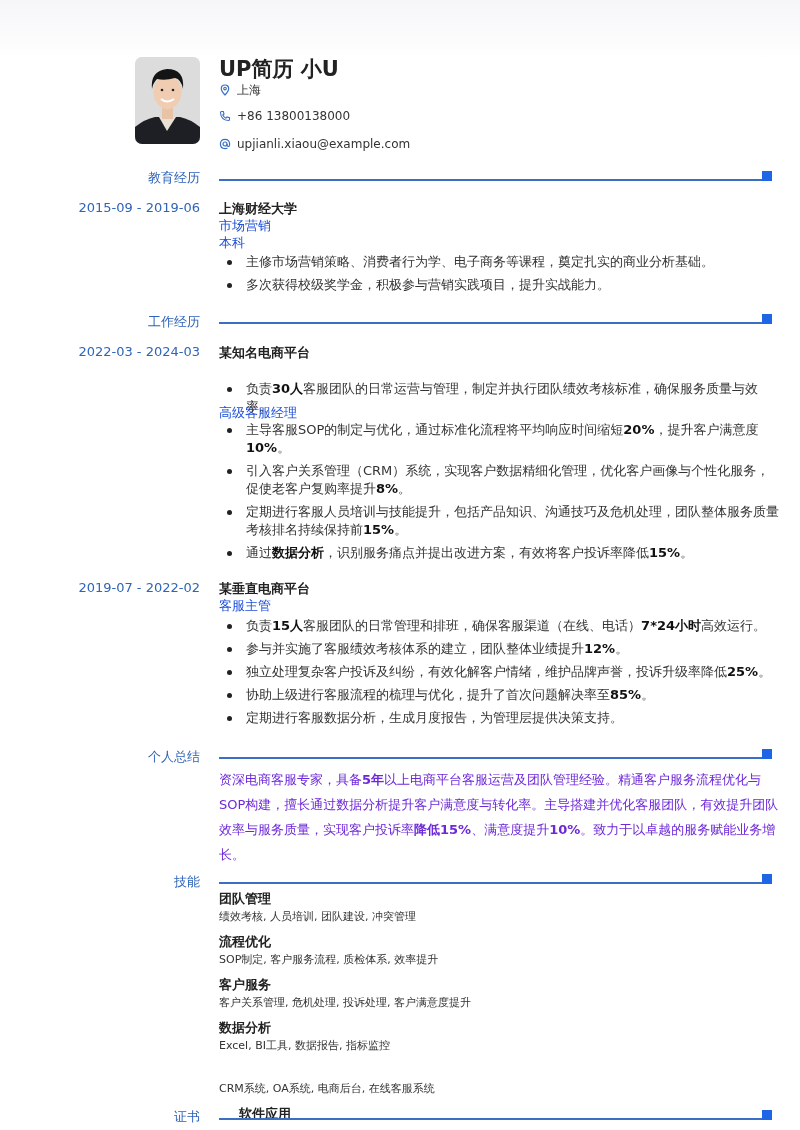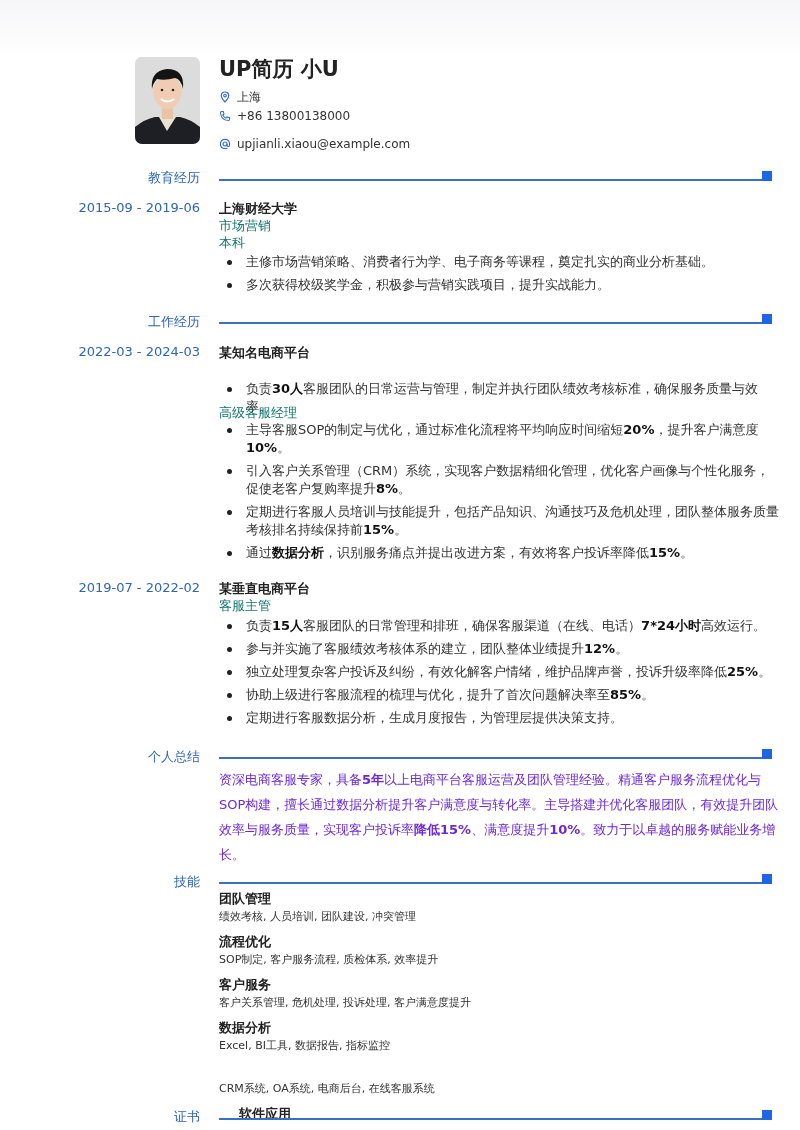--- a/index.html
+++ b/index.html
@@ -32,21 +32,21 @@
   .section-line {
     position: absolute; left: 219px; width: 548px; height: 2px; background: #3a6fc4;
   }
   .section-square {
     position: absolute; left: 762px; width: 10px; height: 10px; background: #1f66e6;
   }
   .date {
     position: absolute; right: 600px; font-size: 13px; color: #2f64b8; white-space: nowrap;
   }
   .org { position: absolute; left: 219px; font-size: 13px; font-weight: bold; color: #222; }
-  .sub { position: absolute; left: 219px; font-size: 13px; color: #0f766e; }
+  .sub { position: absolute; left: 219px; font-size: 13px; color: #1d4ed8; }
   .bullets { position: absolute; left: 219px; width: 560px; list-style: none; }
   .bullets li {
     position: relative; padding-left: 27px; font-size: 13px; color: #333;
     line-height: 18px; margin-bottom: 5px;
   }
   .bullets li::before {
     content: ""; position: absolute; left: 8px; top: 7px; width: 5px; height: 5px;
     border-radius: 50%; background: #222;
   }
   .bullets li b { color: #111; }
@@ -68,21 +68,21 @@
     <ellipse cx="32.5" cy="35" rx="14" ry="17" fill="#f0cdb2"></ellipse>
     <path d="M17 32 Q15 14 32 12 Q50 12 48 32 Q46 22 40 21 Q30 24 22 22 Q18 26 17 32 Z" fill="#141414"></path>
     <path d="M26 42 Q32 47 39 42" stroke="#ffffff" stroke-width="2" fill="none"></path>
     <circle cx="27" cy="33" r="1.3" fill="#222"></circle>
     <circle cx="38" cy="33" r="1.3" fill="#222"></circle>
   </svg>
 </div>
 
 <div class="name">UP简历 小U</div>
 
-<div class="contact" style="top:88px;font-family:Liberation Mono, monospace;">
+<div class="contact" style="top:81px;font-family:Liberation Mono, monospace;">
   <span class="ic">
     <svg viewBox="0 0 12 12">
         <path d="M6 1 C3.8 1 2.3 2.6 2.3 4.6 C2.3 7.3 6 11 6 11 C6 11 9.7 7.3 9.7 4.6 C9.7 2.6 8.2 1 6 1 Z" fill="none" stroke="#3a6fc4" stroke-width="1.2"></path>
         <circle cx="6" cy="4.6" r="1.3" fill="none" stroke="#3a6fc4" stroke-width="1.1"></circle>
       </svg>
   </span>
   <span>上海</span>
 </div>
 <div class="contact" style="top:107px;">
   <span class="ic">

